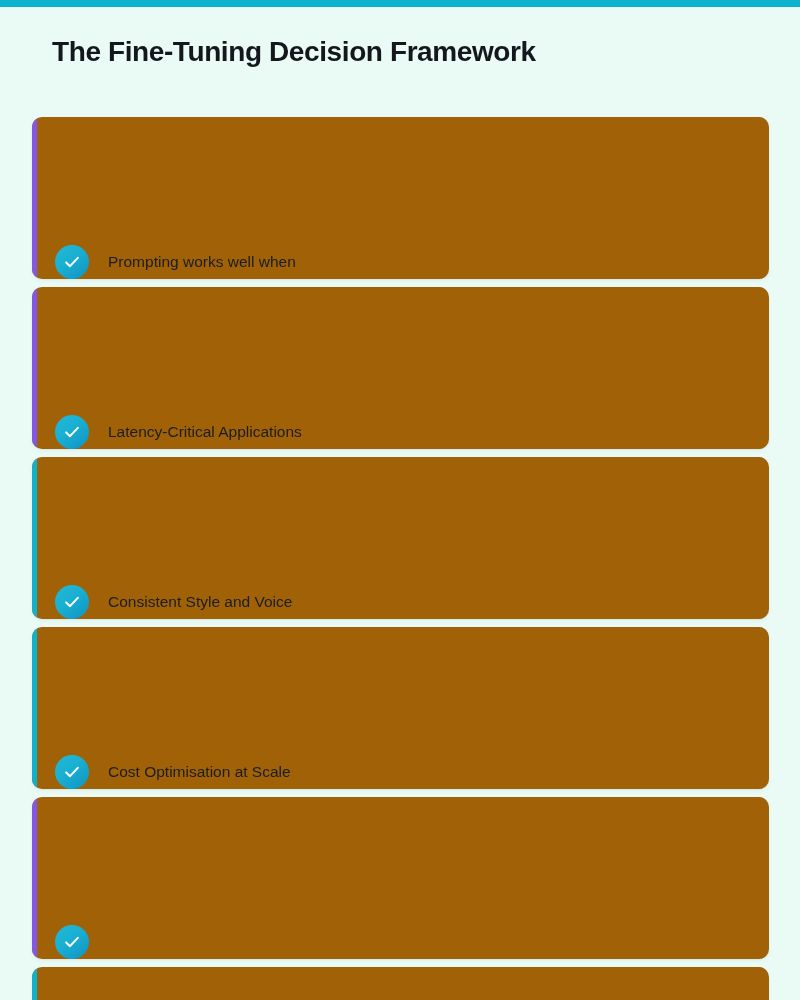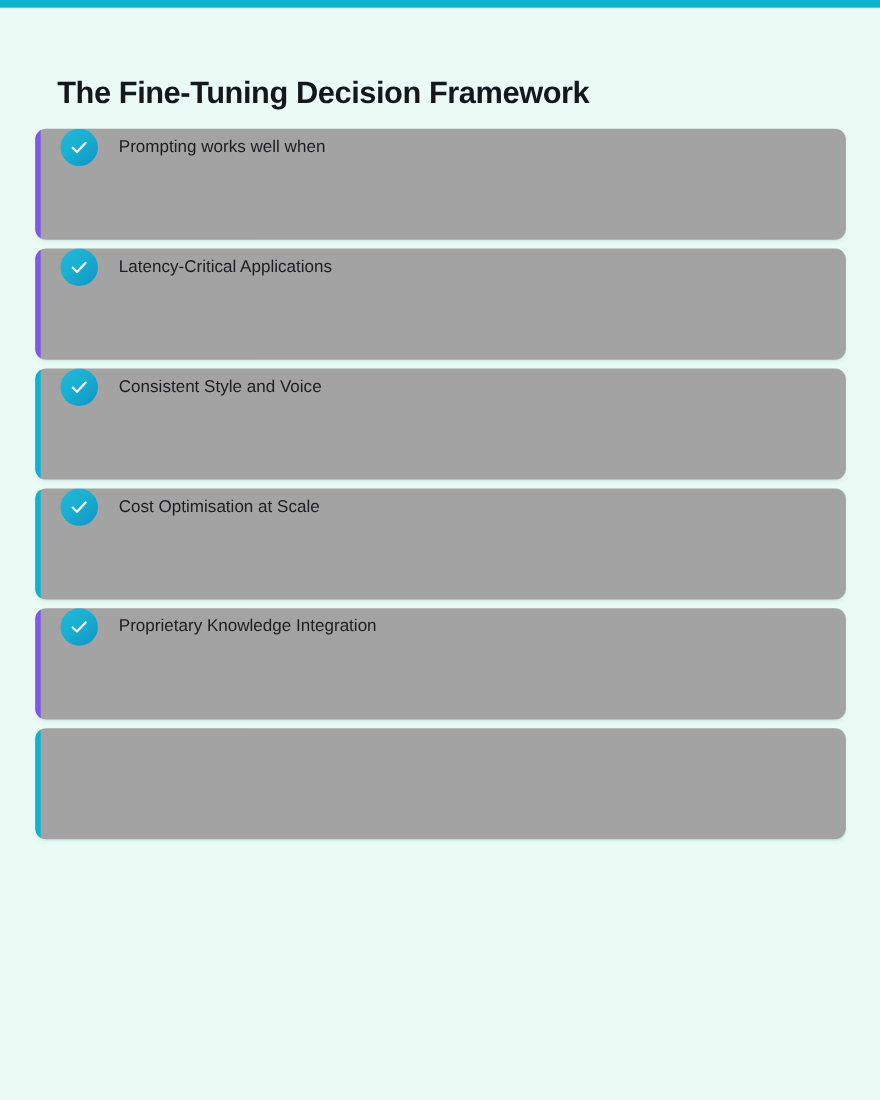--- a/index.html
+++ b/index.html
@@ -30,43 +30,42 @@
   .page-title {
     position: absolute;
     left: 52px;
     top: 33px;
     font-size: 28px;
     font-weight: bold;
     letter-spacing: -0.4px;
     color: #14181c;
     white-space: nowrap;
     line-height: 38px;
-    margin-top: 33px;
   }
 
   
   .card-list {
     position: absolute;
     left: 32px;
     top: 117px;
     width: 737px;
     display: flex;
     flex-direction: column;
     gap: 8px;
   }
 
   .card {
     position: relative;
-    height: 101px;
-    background: #a3a3a3;
+    height: 162px;
+    background: #a16207;
     border-radius: 10px;
     box-shadow: 0 2px 4px rgba(20, 80, 70, 0.055),
                 0 1px 1px rgba(20, 80, 70, 0.04);
     display: flex;
-    align-items: flex-start;
+    align-items: flex-end;
     overflow: hidden;
   }
 
   
   .card-accent {
     position: absolute;
     left: 0; top: 0; bottom: 0;
     width: 5px;
   }
   .card.accent-purple .card-accent { background: #8257e5; }
@@ -162,21 +161,20 @@
   </div>
 
   <div class="card accent-purple">
     <span class="card-accent"></span>
     <div class="card-body">
       <span class="check-badge">
         <svg viewBox="0 0 24 24" fill="none" stroke="#ffffff" stroke-width="2.4" stroke-linecap="round" stroke-linejoin="round" aria-hidden="true">
           <path d="M5 12.5 L9.6 17 L19 7"></path>
         </svg>
       </span>
-      <span class="card-label">Proprietary Knowledge Integration</span>
     </div>
   </div>
 
   <div class="card accent-cyan">
     <span class="card-accent"></span>
   </div>
 
 </div>
 
 </body></html>

